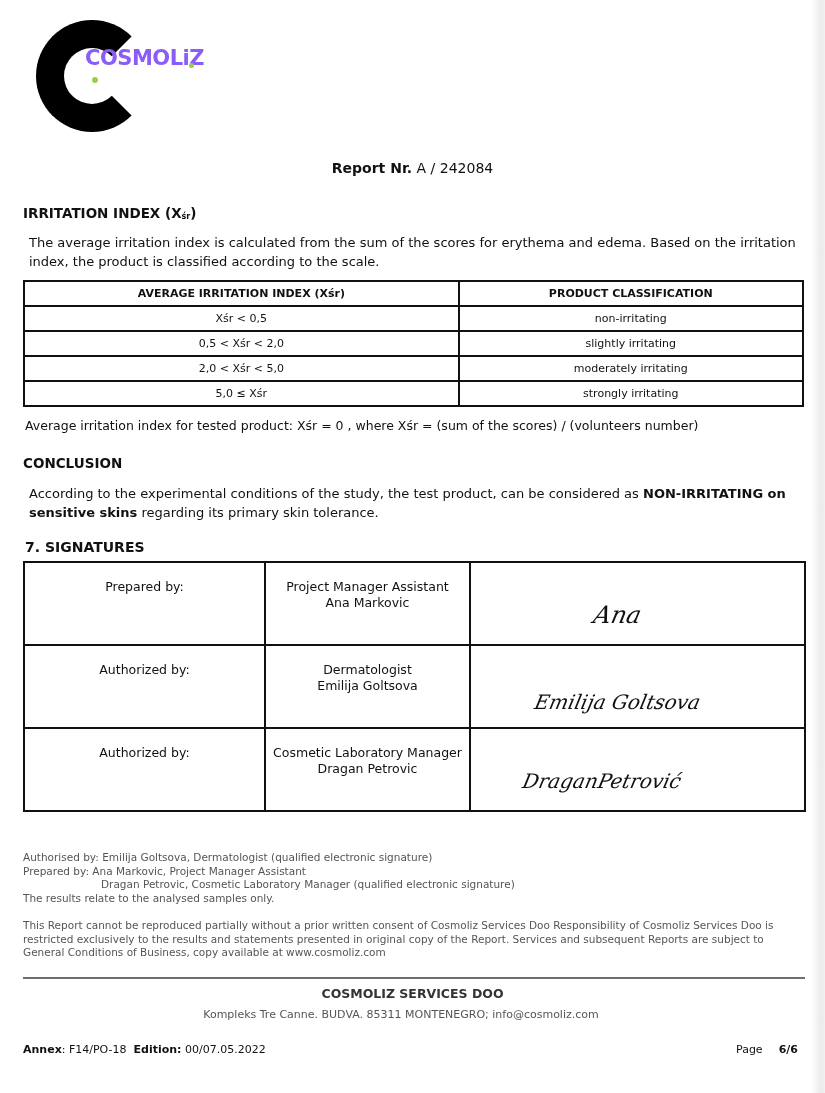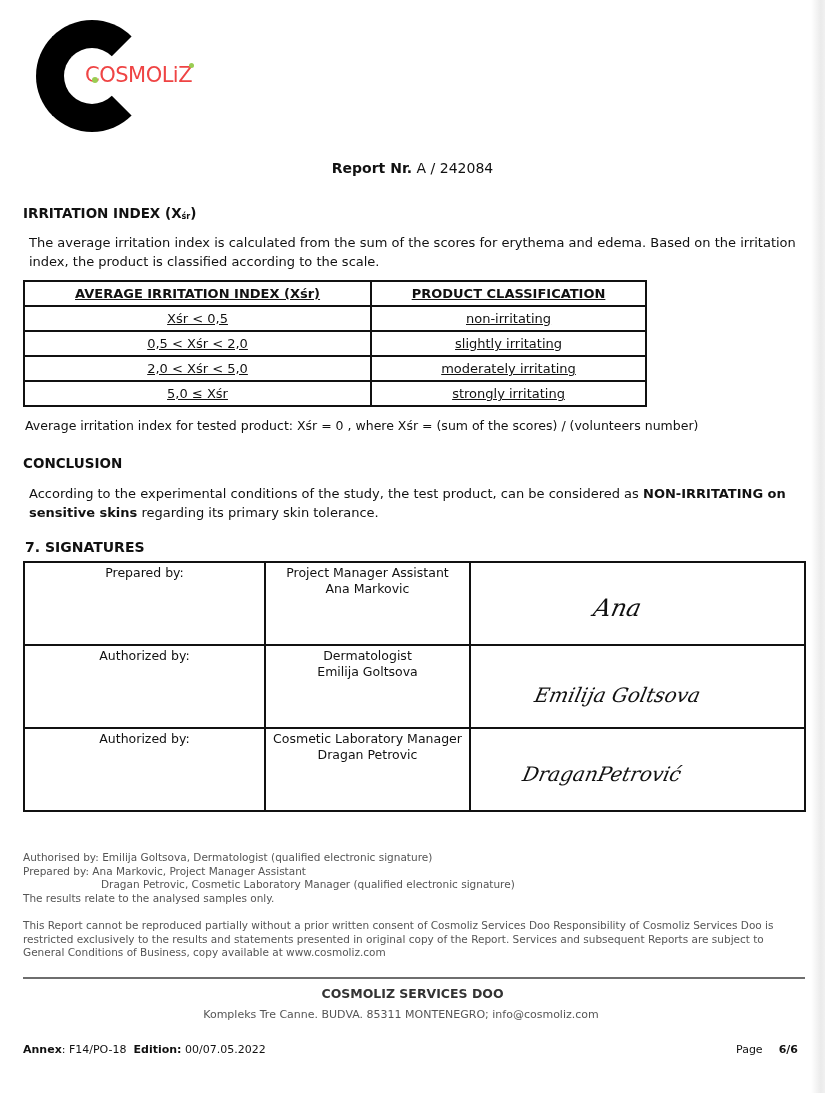--- a/index.html
+++ b/index.html
@@ -13,54 +13,54 @@
 
   
   .logo { position: absolute; left: 36px; top: 20px; width: 200px; height: 112px; }
   .logo-c {
     position: absolute; left: 0; top: 0; width: 112px; height: 112px;
     border-radius: 50%; border: 28px solid #000;
     border-right-color: transparent;
     transform: rotate(0deg);
   }
   .logo-text {
-    position: absolute; left: 49px; top: 43px;
-    font-family: "DejaVu Sans", sans-serif; font-weight: normal; font-size: 21px;
-    letter-spacing: -0.5px; color: #ef4444;
+    position: absolute; left: 49px; top: 26px;
+    font-family: "DejaVu Sans", sans-serif; font-weight: bold; font-size: 21px;
+    letter-spacing: -0.5px; color: #8b5cf6;
   }
   .logo-dot { position: absolute; width: 6px; height: 6px; border-radius: 50%; background: #9acd52; }
 
   .report-title {
     position: absolute; left: 0; right: 0; top: 160px; text-align: center;
     font-size: 14px; color: #111;
   }
   .report-title b { font-weight: bold; }
 
   .h-section { position: absolute; left: 23px; font-weight: bold; font-size: 13.5px; color: #111; }
   .h-section sub { font-size: 8px; vertical-align: -1px; }
 
   .para { position: absolute; left: 29px; width: 780px; font-size: 13px; line-height: 19px; color: #111; }
   .para b { font-weight: bold; }
 
   table.scale {
-    position: absolute; left: 23px; top: 280px; width: 624px;
-    border-collapse: collapse; font-size: 13px; text-decoration: underline;
+    position: absolute; left: 23px; top: 280px; width: 781px;
+    border-collapse: collapse; font-size: 11px;
   }
   table.scale td, table.scale th {
     border: 2px solid #111; height: 25px; text-align: center; font-weight: normal; padding: 0;
   }
   table.scale th { font-weight: bold; }
 
   .note { position: absolute; left: 25px; top: 418px; font-size: 12.5px; color: #111; }
 
   table.sig {
     position: absolute; left: 23px; top: 561px; width: 783px;
     border-collapse: collapse; font-size: 12.5px;
   }
-  table.sig td { border: 2px solid #111; vertical-align: top; text-align: center; padding-top: 2px; line-height: 16px; }
+  table.sig td { border: 2px solid #111; vertical-align: top; text-align: center; padding-top: 16px; line-height: 16px; }
   table.sig tr { height: 83px; }
   table.sig td.c1 { width: 241px; }
   table.sig td.c2 { width: 205px; }
   table.sig td.c3 { vertical-align: middle; }
   .signature { font-family: "DejaVu Serif", serif; font-style: italic; font-size: 24px; color: #111; display: inline-block; transform: skewX(-12deg); }
   .sig1 { margin-left: -40px; margin-top: 10px; }
   .sig2 { font-size: 20px; margin-left: -40px; margin-top: 18px; }
   .sig3 { font-size: 20px; margin-left: -70px; margin-top: 10px; }
 
   .small-gray { position: absolute; left: 23px; font-size: 10.5px; line-height: 13.5px; color: #555; }

